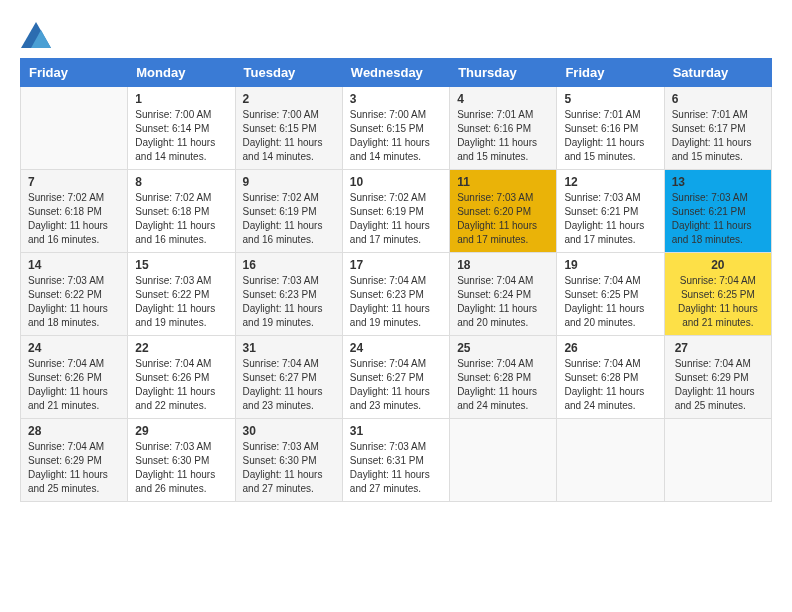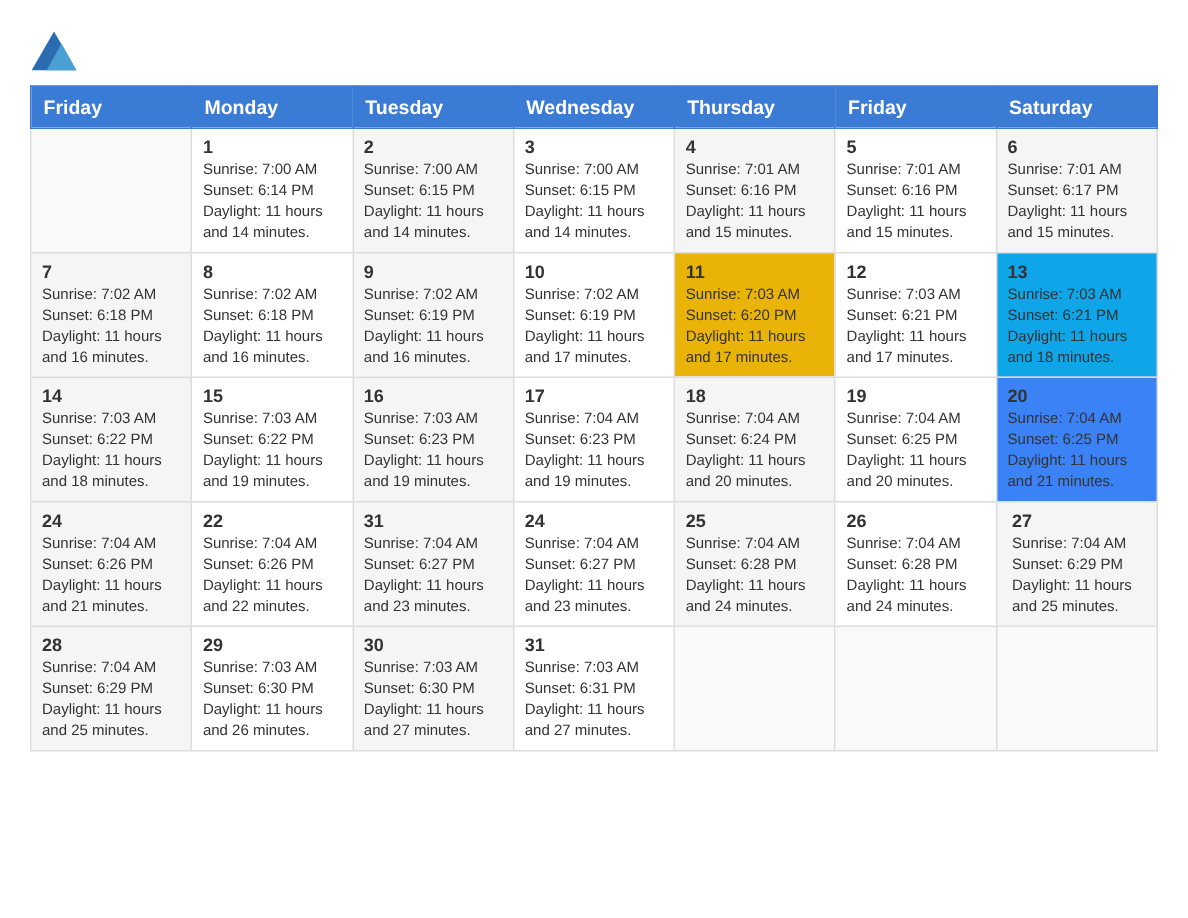--- a/index.html
+++ b/index.html
@@ -193,21 +193,21 @@
           <div class="day-info"><span>Sunrise: 7:04 AM</span><br><span>Sunset: 6:23 PM</span><br><span>Daylight: 11 hours and 19 minutes.</span></div>
         </td>
         <td style="background: rgb(245, 245, 245);">
           <span class="day-num">18</span>
           <div class="day-info"><span>Sunrise: 7:04 AM</span><br><span>Sunset: 6:24 PM</span><br><span>Daylight: 11 hours and 20 minutes.</span></div>
         </td>
         <td style="background: rgb(255, 255, 255);">
           <span class="day-num">19</span>
           <div class="day-info"><span>Sunrise: 7:04 AM</span><br><span>Sunset: 6:25 PM</span><br><span>Daylight: 11 hours and 20 minutes.</span></div>
         </td>
-        <td style="background: #3b82f6;">
+        <td style="background: #fde047; text-align: center;">
           <span class="day-num">20</span>
           <div class="day-info"><span>Sunrise: 7:04 AM</span><br><span>Sunset: 6:25 PM</span><br><span>Daylight: 11 hours and 21 minutes.</span></div>
         </td>
       </tr>
       <tr>
         <td style="background: rgb(245, 245, 245);">
           <span class="day-num">24</span>
           <div class="day-info"><span>Sunrise: 7:04 AM</span><br><span>Sunset: 6:26 PM</span><br><span>Daylight: 11 hours and 21 minutes.</span></div>
         </td>
         <td style="background: rgb(255, 255, 255);">

